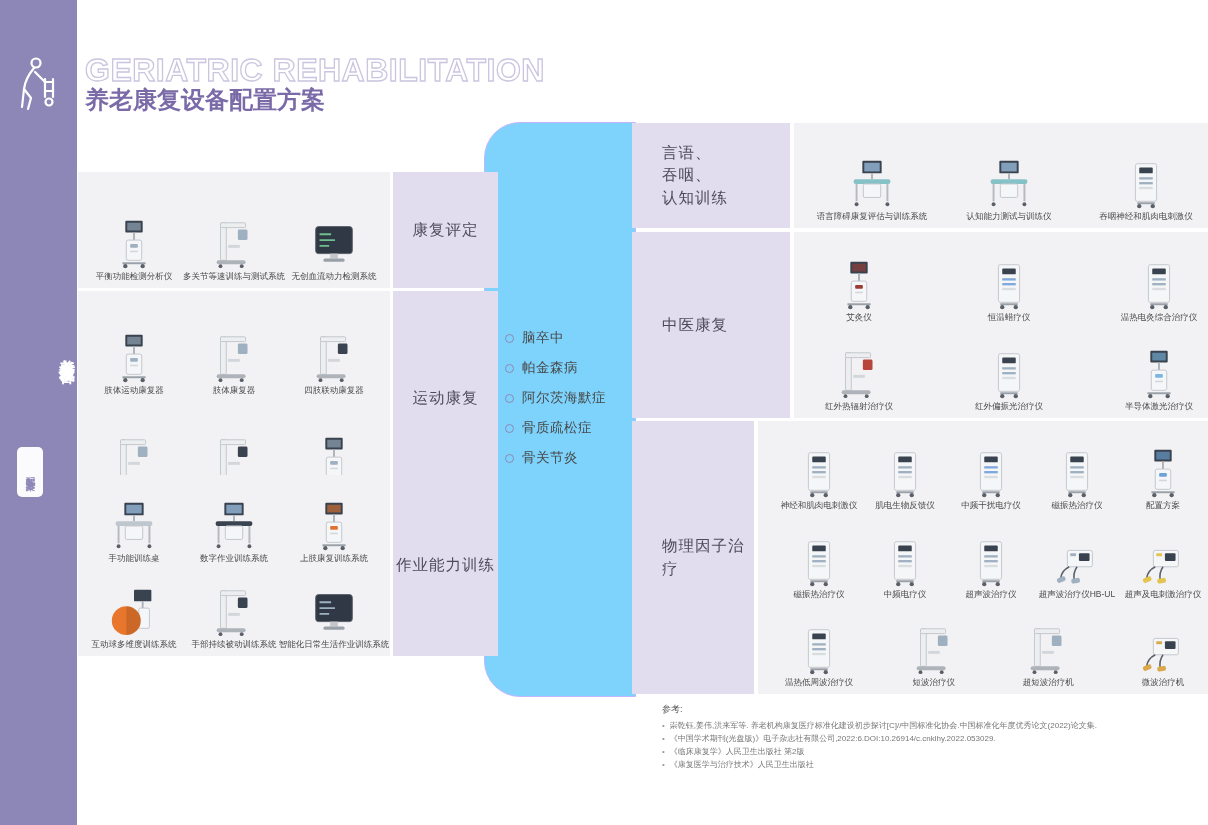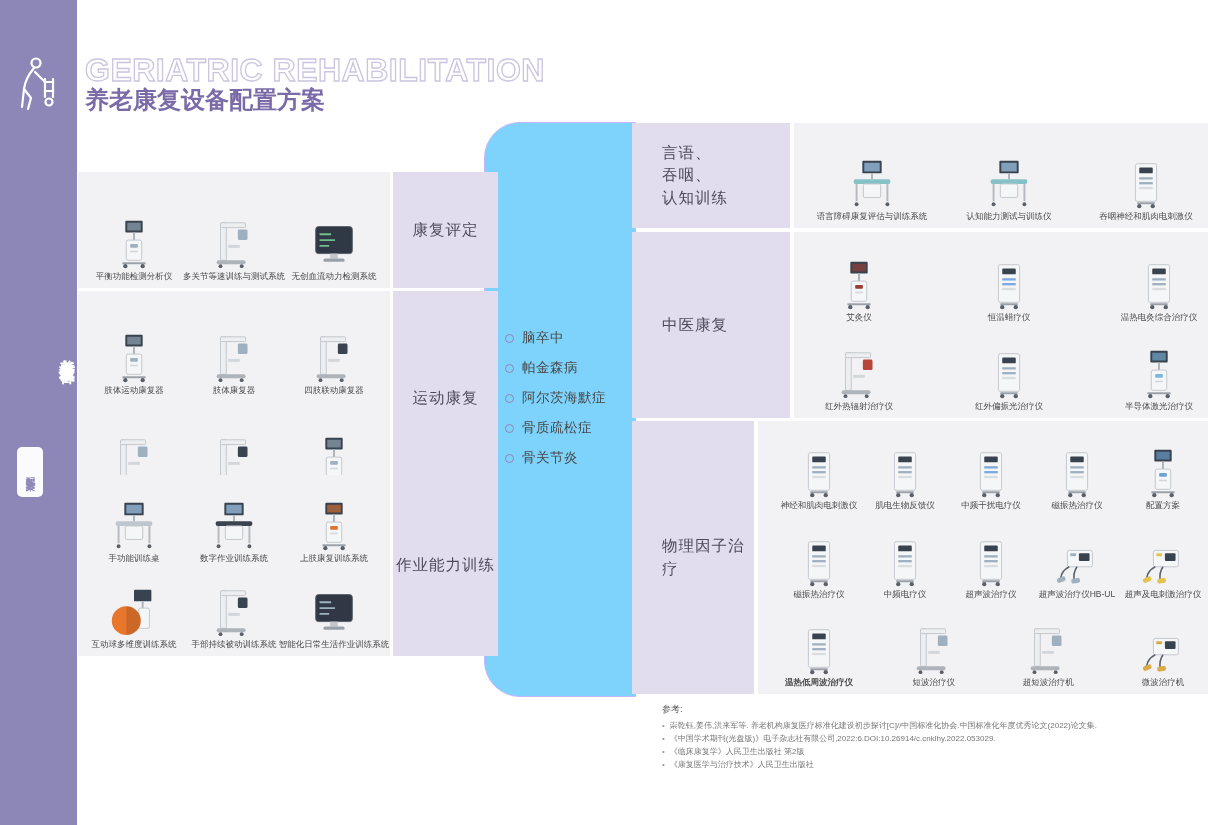--- a/index.html
+++ b/index.html
@@ -617,21 +617,21 @@
               <rect x="23" y="20" width="6" height="3" fill="#E3C44F"></rect>
               <path d="M22 34q-8 4-9 12" stroke="#5A6069" stroke-width="1.6" fill="none"></path>
               <path d="M30 34q-4 6-3 13" stroke="#5A6069" stroke-width="1.6" fill="none"></path>
               <rect x="9" y="45" width="9" height="5" rx="2" transform="rotate(-20 13 47)" fill="#E3C44F"></rect>
               <rect x="24" y="46" width="9" height="5" rx="2" transform="rotate(-10 28 48)" fill="#E3C44F"></rect>
             </svg></span>
           <span class="eq-caption">超声及电刺激治疗仪</span>
         </div>
       </div>
       <div class="eq-row start">
-        <div class="eq-item" style="width: 86px; font-weight: bold;">
+        <div class="eq-item" style="width: 86px;">
           <span class="eq-img"><svg width="58" height="54" viewBox="0 0 60 56">
               <rect x="19" y="8" width="22" height="39" rx="2" fill="#F5F6F7" stroke="#C3C7CD"></rect>
               <rect x="23" y="12" width="14" height="6" rx="1" fill="#39424F"></rect>
               <rect x="23" y="22" width="14" height="2.4" fill="#9FB0C0"></rect>
               <rect x="23" y="27" width="14" height="2.4" fill="#9FB0C0"></rect>
               <rect x="23" y="32" width="14" height="2.4" fill="#DADDE0"></rect>
               <path d="M21 49h18" stroke="#9AA0A8" stroke-width="2"></path>
               <circle cx="23" cy="52" r="2.2" fill="#5A6069"></circle>
               <circle cx="37" cy="52" r="2.2" fill="#5A6069"></circle>
             </svg></span>

